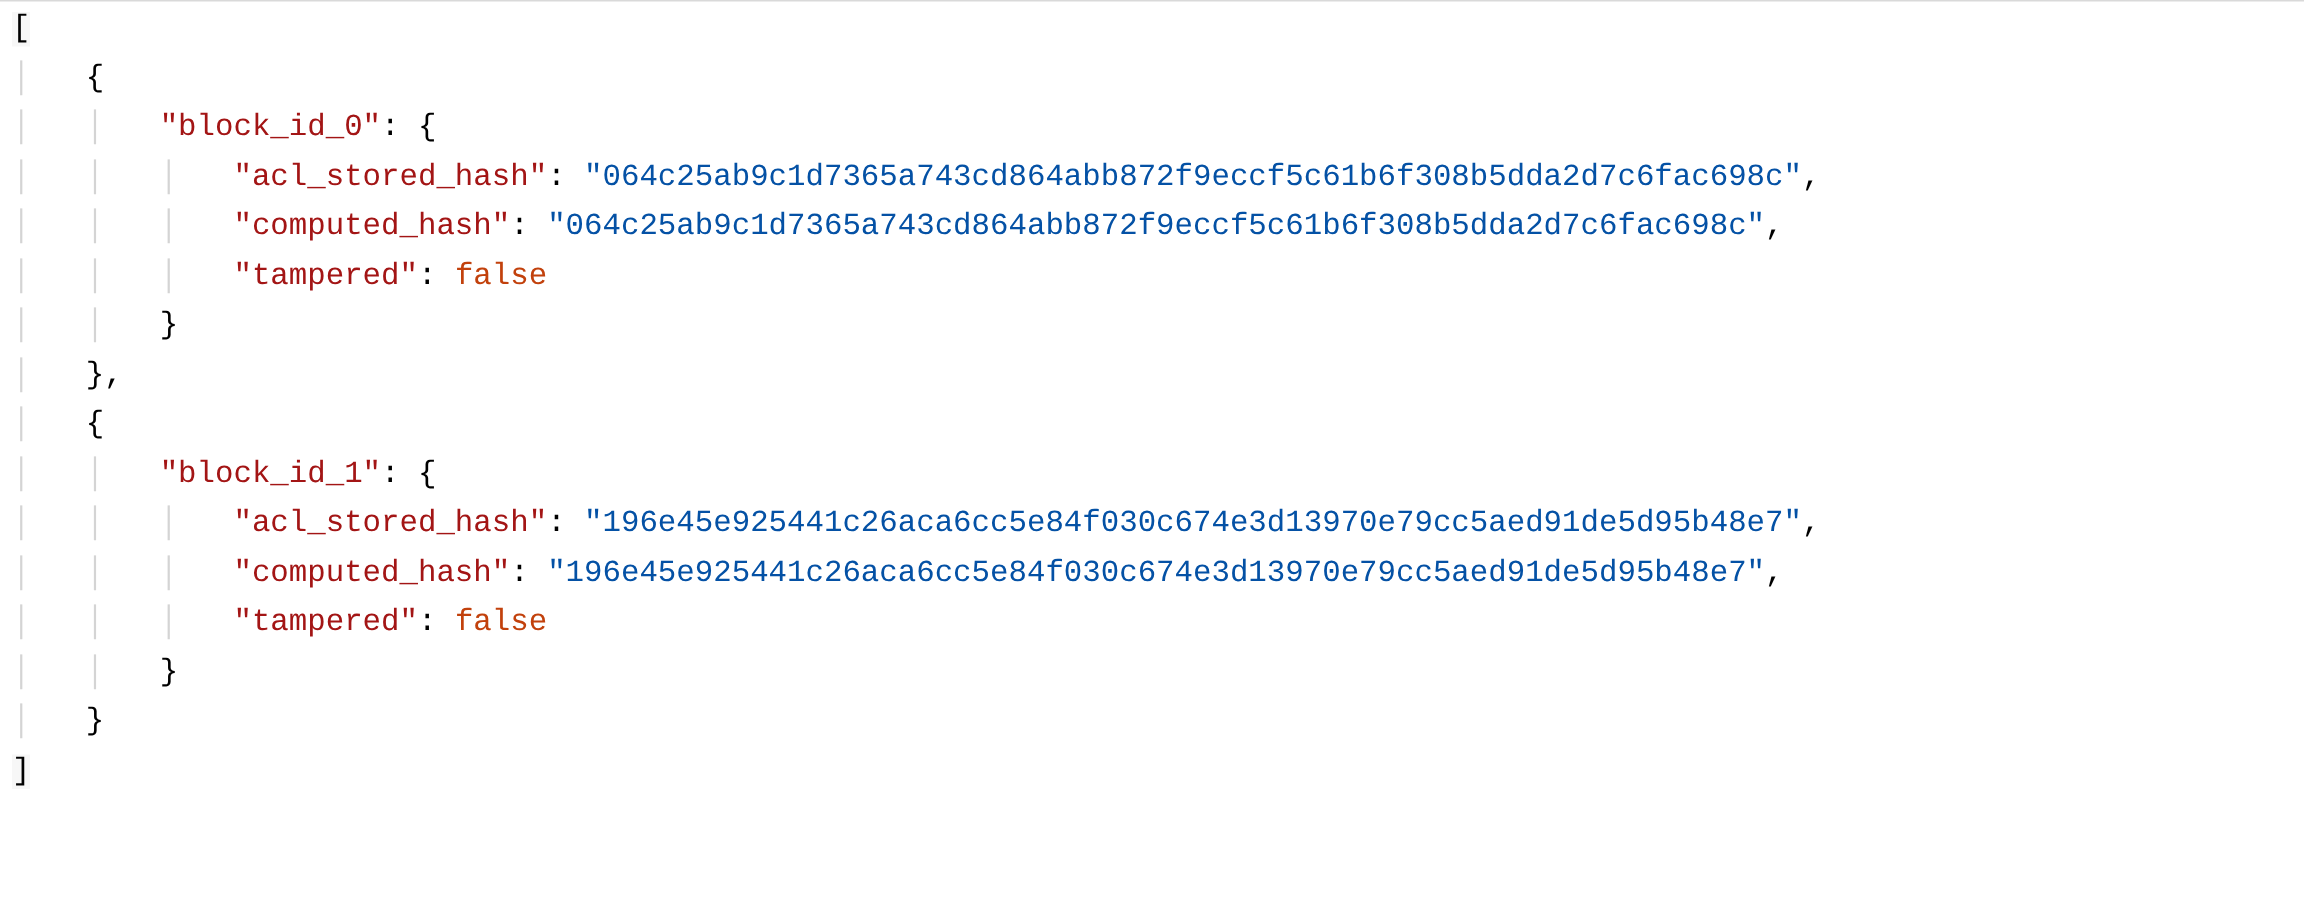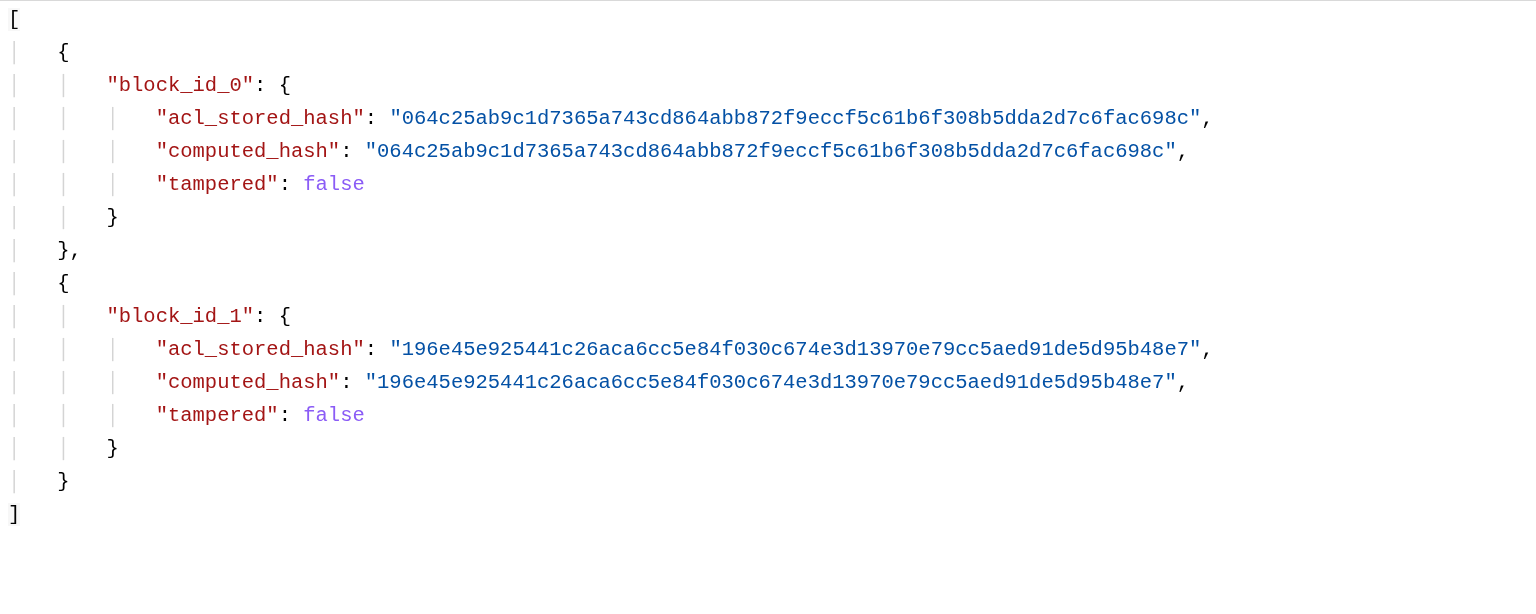--- a/index.html
+++ b/index.html
@@ -13,21 +13,21 @@
       line-height: 33px;
       white-space: pre;
       color: #000;
       padding: 2px 4px 2px 8px;
       letter-spacing: 0px;
     }
     .token-bracket { color: #000000; background: rgba(0,0,0,0.03); }
     .token-brace { color: #000000; }
     .token-key { color: #a31515; }
     .token-string { color: #0451a5; }
-    .token-boolean { color: #8b5cf6; }
+    .token-boolean { color: #c2410c; }
     .token-punct { color: #000000; }
     .guide {
       color: #d4d4d4;
       user-select: none;
     }
     .top-border { border-top: 1px solid #d9d9d9; box-shadow: 0 1px 0 #f4f4f4 inset; }
   </style>
 </head>
 <body>
 

